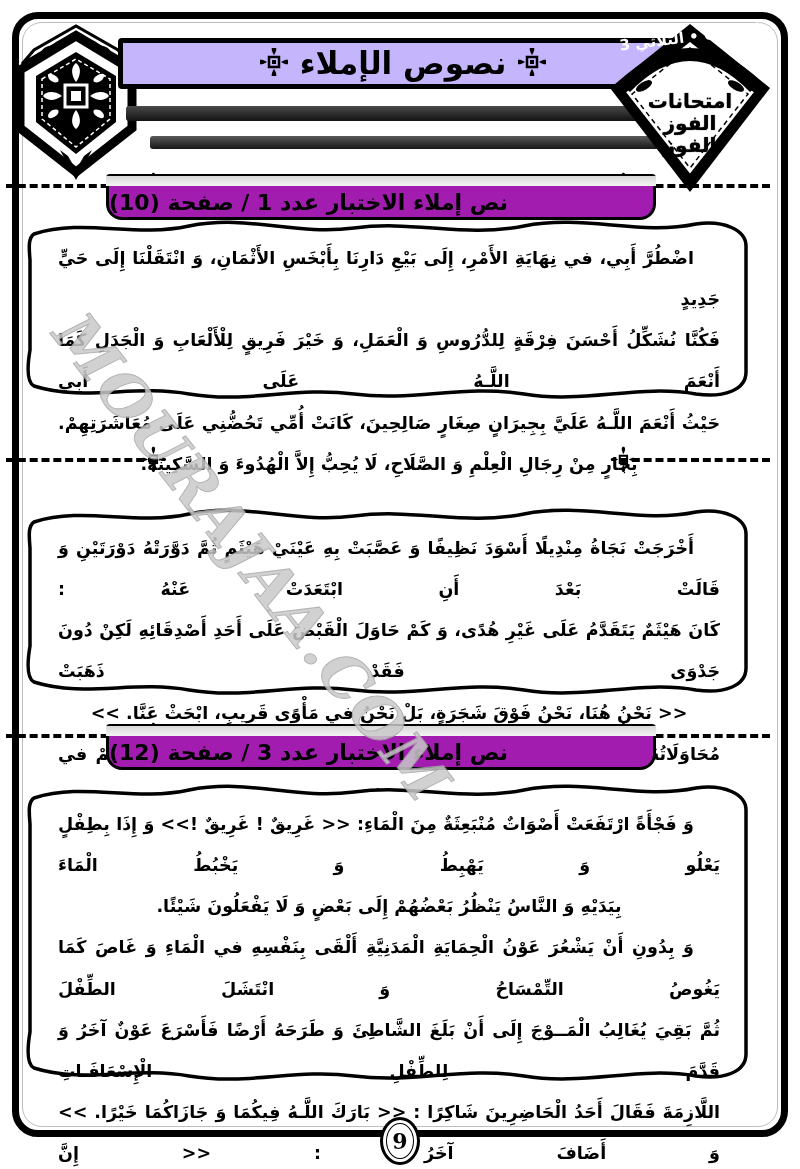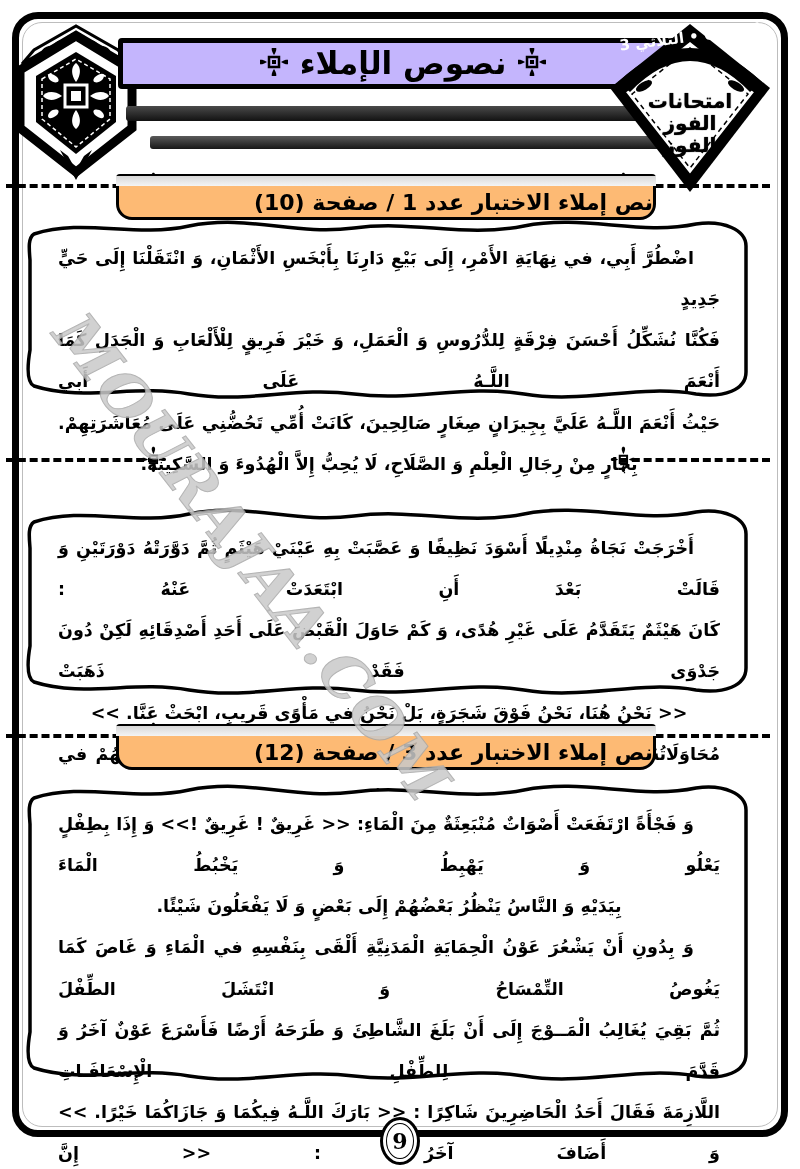--- a/index.html
+++ b/index.html
@@ -179,29 +179,29 @@
     position: absolute;
     top: 16px;
     height: 0;
     border-top: 4px dashed #000;
   }
   .sh-dashline.left  { left: 6px;  width: 150px; }
   .sh-dashline.right { right: 6px; width: 150px; }
 
   .sh-plaque {
     position: absolute;
-    left: 116px; right: 120px;
+    left: 106px; right: 120px;
     top: 6px;
     height: 46px;
-    background: #fdba74;
+    background: #a21caf;
     border: 3px solid #000;
     border-radius: 4px 4px 16px 16px;
     display: flex;
     align-items: center;
-    justify-content: flex-start;
+    justify-content: flex-end;
   }
   .sh-plaque::before {
     content: "";
     position: absolute;
     left: -3px; right: -3px; top: -1px;
     height: 10px;
     background: linear-gradient(180deg,#d8d8d8,#f4f4f4);
   }
   .sh-label {
     position: relative;

